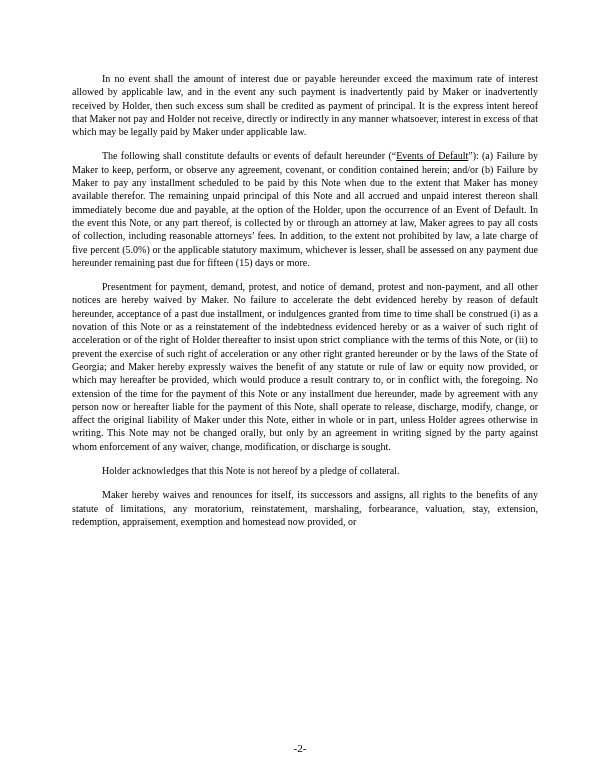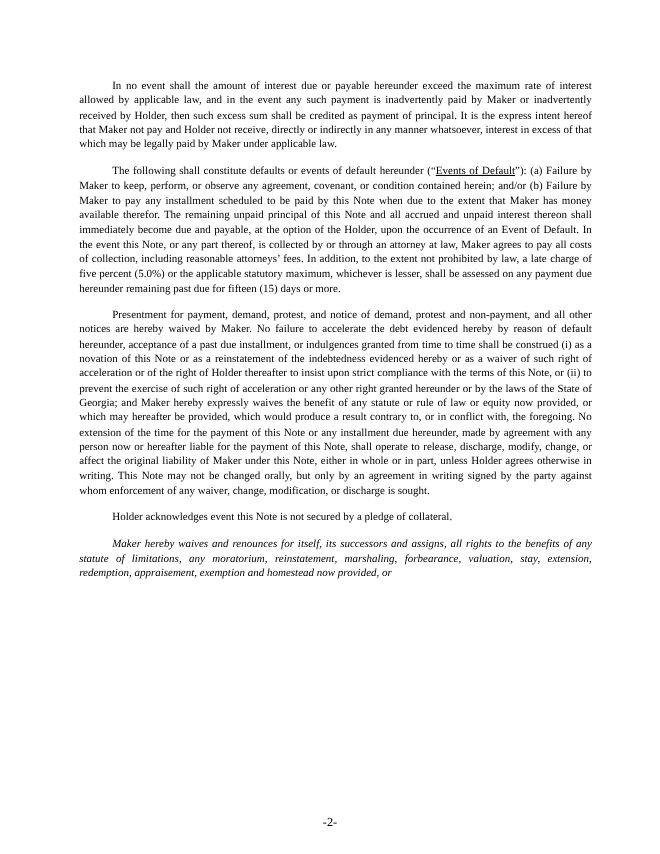--- a/index.html
+++ b/index.html
@@ -27,21 +27,20 @@
     text-align: justify;
     text-justify: inter-word;
   }
   .para {
     margin: 0 0 11px 0;
     text-indent: 30px;
     text-align: justify;
   }
   .para:last-of-type {
     margin-bottom: 0;
-    font-style: italic;
   }
   .u {
     text-decoration: underline;
   }
   .footer {
     position: absolute;
     left: 0;
     right: 0;
     bottom: 22px;
     text-align: center;
@@ -50,17 +49,17 @@
   }
 </style>
 </head>
 <body>
 
 <div class="page">
   <div class="body-text">
     <p class="para" id="para-0"><span>In no event shall the amount of interest due or payable hereunder exceed the maximum rate of interest allowed by applicable law, and in the event any such payment is inadvertently paid by Maker or inadvertently received by Holder, then such excess sum shall be credited as payment of principal.  It is the express intent hereof that Maker not pay and Holder not receive, directly or indirectly in any manner whatsoever, interest in excess of that which may be legally paid by Maker under applicable law.</span></p>
     <p class="para" id="para-3"><span>The following shall constitute defaults or events of default hereunder (“</span><span class="u">Events of Default</span><span>”): (a) Failure by Maker to keep, perform, or observe any agreement, covenant, or condition contained herein; and/or (b) Failure by Maker to pay any installment scheduled to be paid by this Note when due to the extent that Maker has money available therefor.  The remaining unpaid principal of this Note and all accrued and unpaid interest thereon shall immediately become due and payable, at the option of the Holder, upon the occurrence of an Event of Default.  In the event this Note, or any part thereof, is collected by or through an attorney at law, Maker agrees to pay all costs of collection, including reasonable attorneys’ fees.  In addition, to the extent not prohibited by law, a late charge of five percent (5.0%) or the applicable statutory maximum, whichever is lesser, shall be assessed on any payment due hereunder remaining past due for fifteen (15) days or more.</span></p>
     <p class="para" id="para-4"><span>Presentment for payment, demand, protest, and notice of demand, protest and non-payment, and all other notices are hereby waived by Maker.  No failure to accelerate the debt evidenced hereby by reason of default hereunder, acceptance of a past due installment, or indulgences granted from time to time shall be construed (i) as a novation of this Note or as a reinstatement of the indebtedness evidenced hereby or as a waiver of such right of acceleration or of the right of Holder thereafter to insist upon strict compliance with the terms of this Note, or (ii) to prevent the exercise of such right of acceleration or any other right granted hereunder or by the laws of the State of Georgia; and Maker hereby expressly waives the benefit of any statute or rule of law or equity now provided, or which may hereafter be provided, which would produce a result contrary to, or in conflict with, the foregoing.  No extension of the time for the payment of this Note or any installment due hereunder, made by agreement with any person now or hereafter liable for the payment of this Note, shall operate to release, discharge, modify, change, or affect the original liability of Maker under this Note, either in whole or in part, unless Holder agrees otherwise in writing.  This Note may not be changed orally, but only by an agreement in writing signed by the party against whom enforcement of any waiver, change, modification, or discharge is sought.</span></p>
-    <p class="para" id="para-5"><span>Holder acknowledges event this Note is not secured by a pledge of collateral.</span></p>
+    <p class="para" id="para-5"><span>Holder acknowledges that this Note is not hereof by a pledge of collateral.</span></p>
     <p class="para" id="para-6"><span>Maker hereby waives and renounces for itself, its successors and assigns, all rights to the benefits of any statute of limitations, any moratorium, reinstatement, marshaling, forbearance, valuation, stay, extension, redemption, appraisement, exemption and homestead now provided, or</span></p>
   </div>
   <div class="footer">-2-</div>
 </div>
 
 </body></html>

